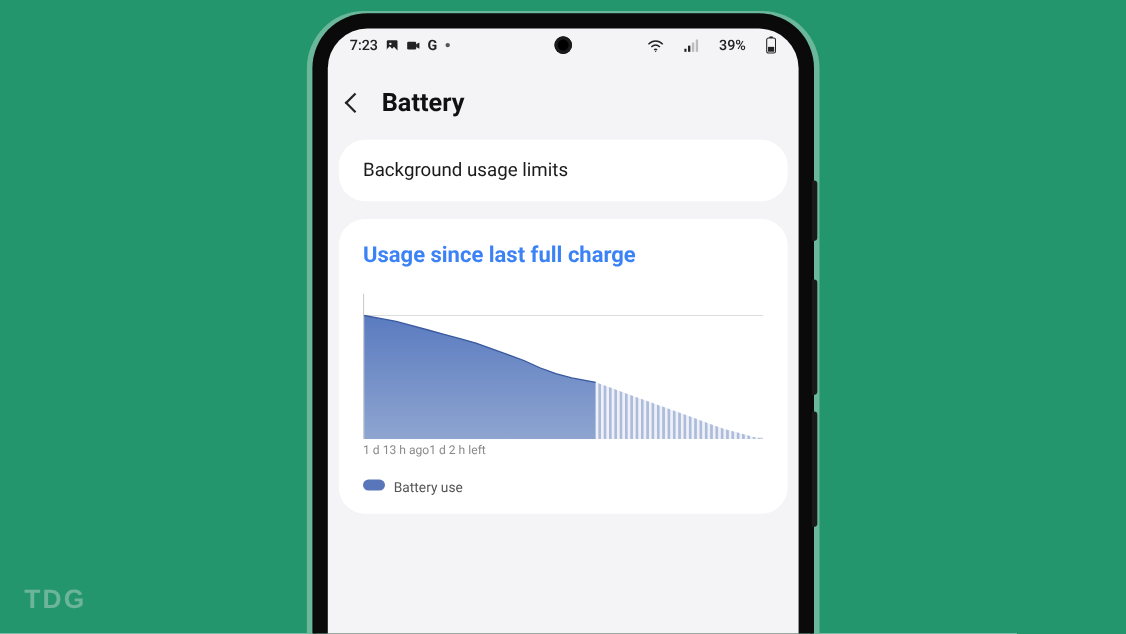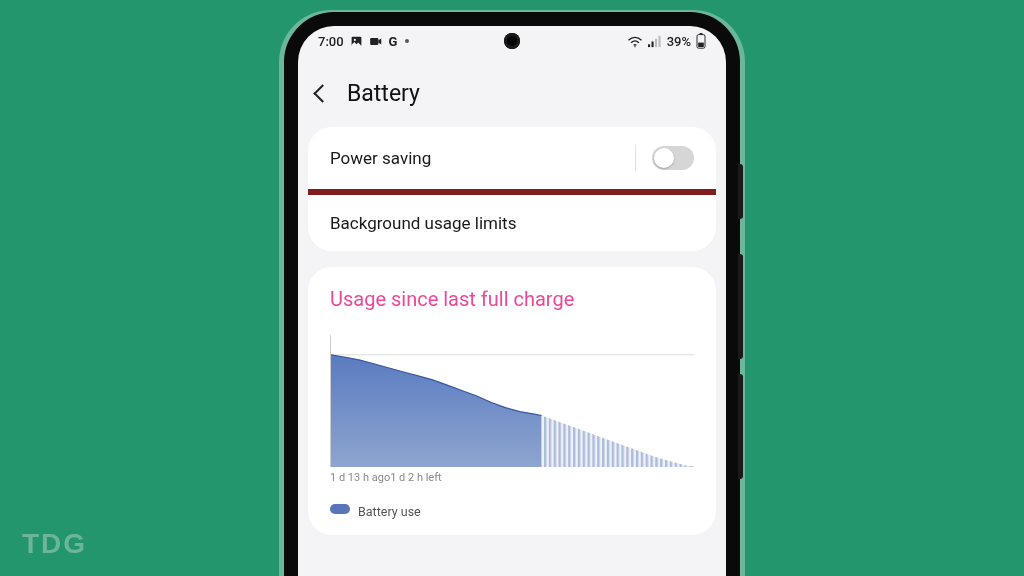--- a/index.html
+++ b/index.html
@@ -1,19 +1,19 @@
 <!DOCTYPE html>
 <html><head>
 <meta charset="utf-8">
 <style>
   * { box-sizing: border-box; margin: 0; padding: 0; }
   html, body { width: 1024px; height: 576px; overflow: hidden; }
   body { background: #24966d; font-family: -apple-system, "Segoe UI", Roboto, sans-serif; position: relative; }
 
-  .watermark { position: absolute; left: 22px; bottom: 16px; color: #6cb49b; font-weight: 800; font-size: 28px; letter-spacing: 2px; font-family: Arial, sans-serif; }
+  .watermark { position: absolute; left: 22px; bottom: 16px; color: #6cb49b; font-weight: 800; font-size: 24px; letter-spacing: 2px; font-family: Arial, sans-serif; }
 
   .phone {
     position: absolute; left: 50%; top: 14px; transform: translateX(-50%);
     width: 452px; height: 900px;
     background: #0a0a0a;
     border-radius: 48px 48px 0 0;
     box-shadow: 0 0 0 2px #0a0a0a, -3px 0 0 4px #6bb79c, 3px 0 0 4px #6bb79c;
     padding: 12px;
   }
   .side-btn { position:absolute; width:5px; background:#1a1a1a; border-radius:0 3px 3px 0; right:-5px; }
@@ -24,36 +24,36 @@
   .screen {
     width: 100%; height: 100%;
     background: #f4f4f6;
     border-radius: 36px 36px 0 0;
     overflow: hidden; position: relative;
   }
   .cam { position:absolute; left:50%; top:7px; transform:translateX(-50%); width:16px; height:16px; background:#000; border-radius:50%; box-shadow: inset 0 0 0 3px #1a1a1a;}
 
   .statusbar { height:30px; display:flex; justify-content:space-between; align-items:center; padding:0 20px; font-size:13px; color:#222; font-weight:500;}
   .sb-left { display:flex; align-items:center; gap:6px;}
-  .sb-right { display:flex; align-items:center; gap:5px;}
+  .sb-right { display:flex; align-items:center; gap:18px;}
   .sb-ico { display:inline-flex; }
 
   .header { display:flex; align-items:center; gap:18px; padding:24px 18px 20px 18px;}
   .header .back { width:13px; height:13px; border-left:2.5px solid #222; border-bottom:2.5px solid #222; transform:rotate(45deg); cursor:pointer;}
-  .header .title { font-size:23px; font-weight:400; color:#111;}
+  .header .title { font-size:23px; font-weight:700; color:#111;}
 
   .card { background:#fff; border-radius:24px; margin:0 10px 16px 10px; overflow:hidden;}
   .row { padding:18px 22px; display:flex; align-items:center; justify-content:space-between; font-size:17px; color:#1a1a1a; cursor:pointer;}
   .row + .row { border-top:6px solid #7f1d1d;}
   .toggle-wrap { display:flex; align-items:center;}
   .toggle-wrap .sep { width:1px; height:26px; background:#e2e2e2; margin-right:16px;}
   .toggle { width:42px; height:24px; background:#d6d6d6; border-radius:12px; position:relative; cursor:pointer;}
   .toggle .knob { position:absolute; left:2px; top:2px; width:20px; height:20px; background:#fff; border-radius:50%; box-shadow:0 1px 2px rgba(0,0,0,.25);}
 
-  .section-title { font-size:20px; color:#ec4899; padding:20px 22px 10px 22px; font-weight:400;}
+  .section-title { font-size:20px; color:#3b82f6; padding:20px 22px 10px 22px; font-weight:700;}
 
   .chart-area { padding:14px 22px 6px 22px; font-size:11px; color:#999;}
   .chart-box { display:flex; }
   .plot { flex:1; position:relative; height:132px; border-left:1px solid #ccc; }
   .plot svg { position:absolute; left:0; top:0; width:100%; height:100%;}
   .ylabels { width:26px; position:relative; font-size:10px; color:#999; text-align:left; padding-left:4px;}
   .ylab { position:absolute; left:4px; transform:translateY(-50%);}
   .xaxis { display:flex; justify-content:flex-start; font-size:11px; color:#8a8a8a; margin-top:4px; padding-right:26px;}
 
   .legend { display:flex; align-items:flex-start; gap:8px; padding:14px 22px 0 22px; font-size:12.5px; color:#555;}
@@ -67,21 +67,21 @@
 <div class="phone">
   <div class="side-btn b1"></div>
   <div class="side-btn b2"></div>
   <div class="side-btn b3"></div>
 
   <div class="screen">
     <div class="cam"></div>
 
     <div class="statusbar">
       <div class="sb-left">
-        <span>7:00</span>
+        <span>7:23</span>
         <span class="sb-ico">
             <svg width="13" height="13" viewBox="0 0 24 24" fill="#222">
               <rect x="3" y="3" width="18" height="18" rx="2"></rect>
               <circle cx="9" cy="9" r="2" fill="#f4f4f6"></circle>
               <path d="M3 18l5-5 4 4 3-3 6 6v1a2 2 0 01-2 2H5a2 2 0 01-2-2z" fill="#f4f4f6"></path>
             </svg>
           </span>
         <span class="sb-ico">
             <svg width="14" height="13" viewBox="0 0 24 20" fill="#222">
               <rect x="2" y="4" width="14" height="12" rx="2"></rect>
@@ -119,29 +119,20 @@
       </div>
     </div>
 
     <div class="header">
       <div class="back"></div>
       <div class="title">Battery</div>
     </div>
 
     <div class="card">
       <div class="row">
-        <span>Power saving</span>
-        <div class="toggle-wrap">
-          <div class="sep"></div>
-          <div class="toggle">
-              <div class="knob"></div>
-            </div>
-        </div>
-      </div>
-      <div class="row">
         <span>Background usage limits</span>
       </div>
     </div>
 
     <div class="card" style="padding-bottom:16px;">
       <div class="section-title">Usage since last full charge</div>
 
       <div class="chart-area">
         <div class="chart-box">
           <div class="plot" id="plot">

